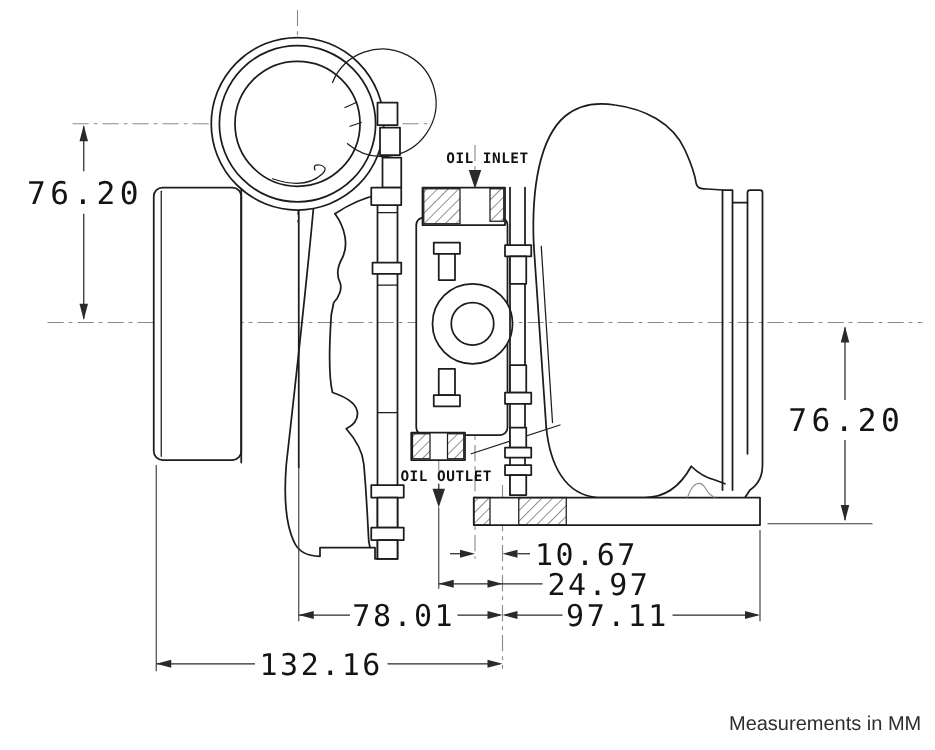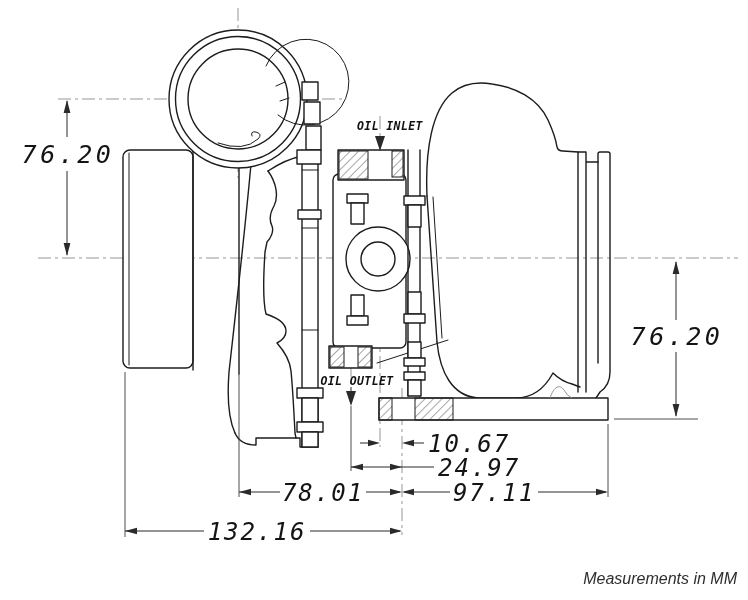--- a/index.html
+++ b/index.html
@@ -1,17 +1,17 @@
 <!DOCTYPE html>
 <html><head>
 <meta charset="utf-8">
 <style>
   html,body{margin:0;padding:0;background:#ffffff;}
   .stage{position:relative;width:748px;height:600px;background:#ffffff;overflow:hidden;
-         font-family:"DejaVu Sans Mono", monospace;font-style:italic;}
+         font-family:"DejaVu Sans Mono", monospace;}
   svg{position:absolute;left:0;top:0;}
   .ol   {stroke:#1c1c1c;stroke-width:1.4;fill:none;stroke-linejoin:round;stroke-linecap:round;}
   .olw  {stroke:#1c1c1c;stroke-width:1.4;fill:#ffffff;stroke-linejoin:round;}
   .thin {stroke:#1c1c1c;stroke-width:1;fill:none;stroke-linecap:round;}
   .gray {stroke:#8d8d8d;stroke-width:0.9;fill:none;}
   .cl   {stroke:#8a8a8a;stroke-width:0.9;fill:none;stroke-dasharray:13 4 3 4;}
   .ext  {stroke:#3a3a3a;stroke-width:0.9;fill:none;}
   .dim  {stroke:#2a2a2a;stroke-width:1;fill:none;}
   .arr  {fill:#2a2a2a;stroke:none;}
   .hat  {fill:url(#hatch);stroke:#1c1c1c;stroke-width:1;}

